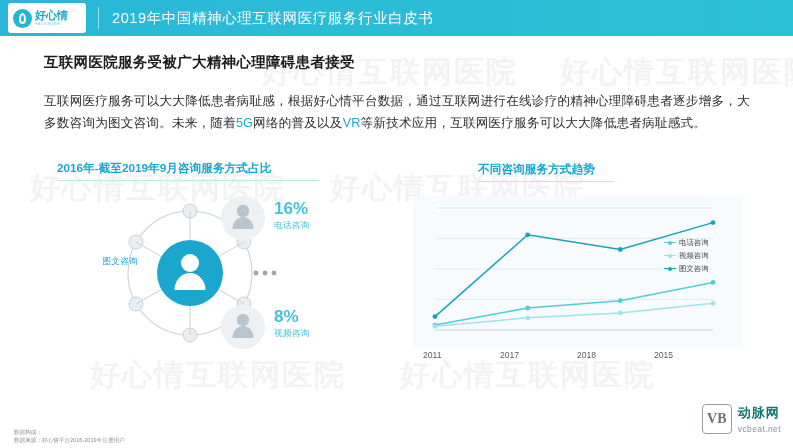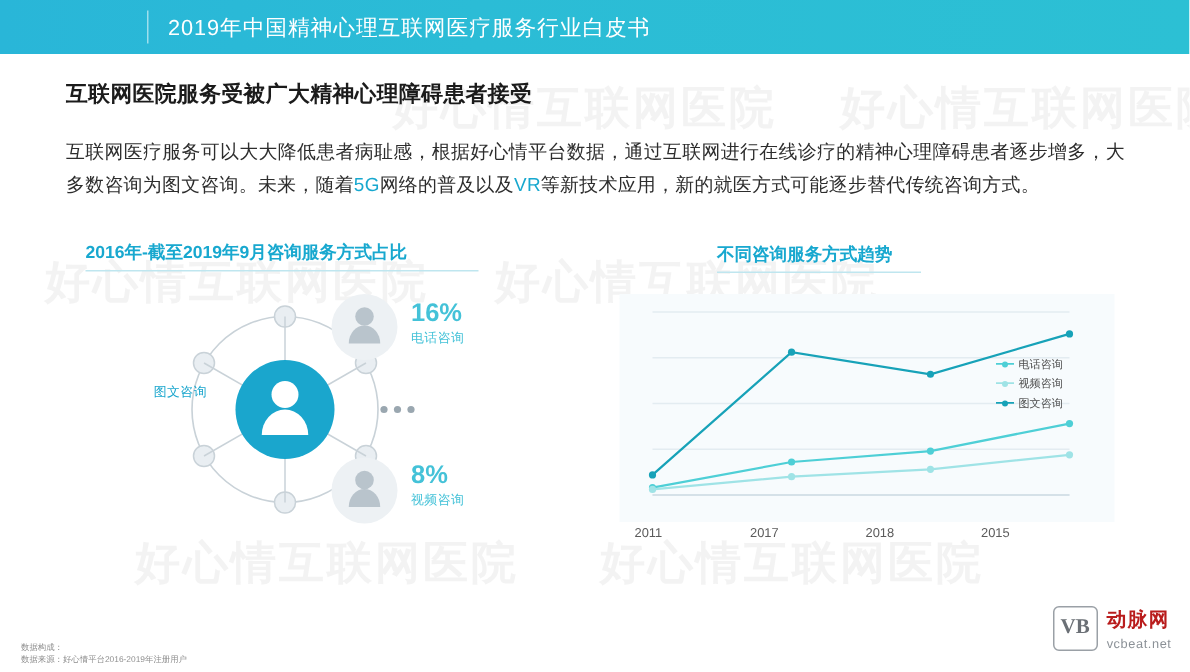--- a/index.html
+++ b/index.html
@@ -44,41 +44,48 @@
   .xaxis-labels span{position:absolute;font-size:8.6px;color:#5b5b5b;}
 
   
   .wm{position:absolute;color:rgba(120,120,120,0.085);font-size:30px;font-weight:bold;white-space:nowrap;pointer-events:none;letter-spacing:2px;}
 
   
   .footer-note{position:absolute;left:14px;top:428px;font-size:5.6px;color:#8d8d8d;line-height:8px;}
   .vb{position:absolute;right:12px;top:404px;display:flex;align-items:flex-end;}
   .vb-badge{width:28px;height:28px;border:1.6px solid #9aa0a6;border-radius:4px;display:flex;align-items:center;justify-content:center;font-size:14px;font-weight:bold;color:#6b7076;font-family:"Liberation Serif",serif;}
   .vb-texts{margin-left:6px;}
-  .vb-name{font-size:13px;font-weight:bold;color:#b91c1c;letter-spacing:1px;}
+  .vb-name{font-size:13px;font-weight:bold;color:#0f766e;letter-spacing:1px;}
   .vb-url{font-size:8.5px;color:#8a9096;letter-spacing:.4px;margin-top:2px;}
 </style>
 </head>
 <body>
 
 <div class="header">
+  <div class="logo-box">
+    <div class="logo-circle"></div>
+    <div class="logo-texts">
+      <div class="logo-cn">好心情</div>
+      <div class="logo-en">HAOXINQING</div>
+    </div>
+  </div>
   <div class="header-divider"></div>
   <div class="header-title">2019年中国精神心理互联网医疗服务行业白皮书</div>
 </div>
 
 <div class="wm" style="left:262px;top:52px;">好心情互联网医院</div>
 <div class="wm" style="left:560px;top:52px;">好心情互联网医院</div>
 <div class="wm" style="left:30px;top:168px;">好心情互联网医院</div>
 <div class="wm" style="left:330px;top:168px;">好心情互联网医院</div>
 <div class="wm" style="left:90px;top:355px;">好心情互联网医院</div>
 <div class="wm" style="left:400px;top:355px;">好心情互联网医院</div>
 
 <div class="section-title">互联网医院服务受被广大精神心理障碍患者接受</div>
 <div class="paragraph">
-  <span>互联网医疗服务可以大大降低患者病耻感，根据好心情平台数据，通过互联网进行在线诊疗的精神心理障碍患者逐步增</span><span>多，大多数咨询为图文咨询。未来，随着</span><span class="hl">5G</span><span>网络的普及以及</span><span class="hl">VR</span><span>等新技术应用，新的就医方式可能逐步替代传统咨询方</span><span>式。</span>
+  <span>互联网医疗服务可以大大降低患者病耻感，根据好心情平台数据，通过互联网进行在线诊疗的精神心理障碍患者逐步增</span><span>多，大多数咨询为图文咨询。未来，随着</span><span class="hl">5G</span><span>网络的普及以及</span><span class="hl">VR</span><span>等新技术应用，互联网医疗服务可以大大降低患者病耻感</span><span>式。</span>
 </div>
 
 <div class="chart-head" id="left-chart-title">2016年-截至2019年9月咨询服务方式占比</div>
 <div class="title-underline" id="left-underline"></div>
 
 <div class="netwrap">
   <svg width="360" height="180" viewBox="0 0 360 180">
 
     <circle cx="150" cy="88" r="62" fill="none" stroke="#c9d2d8" stroke-width="1.1"></circle>
 

